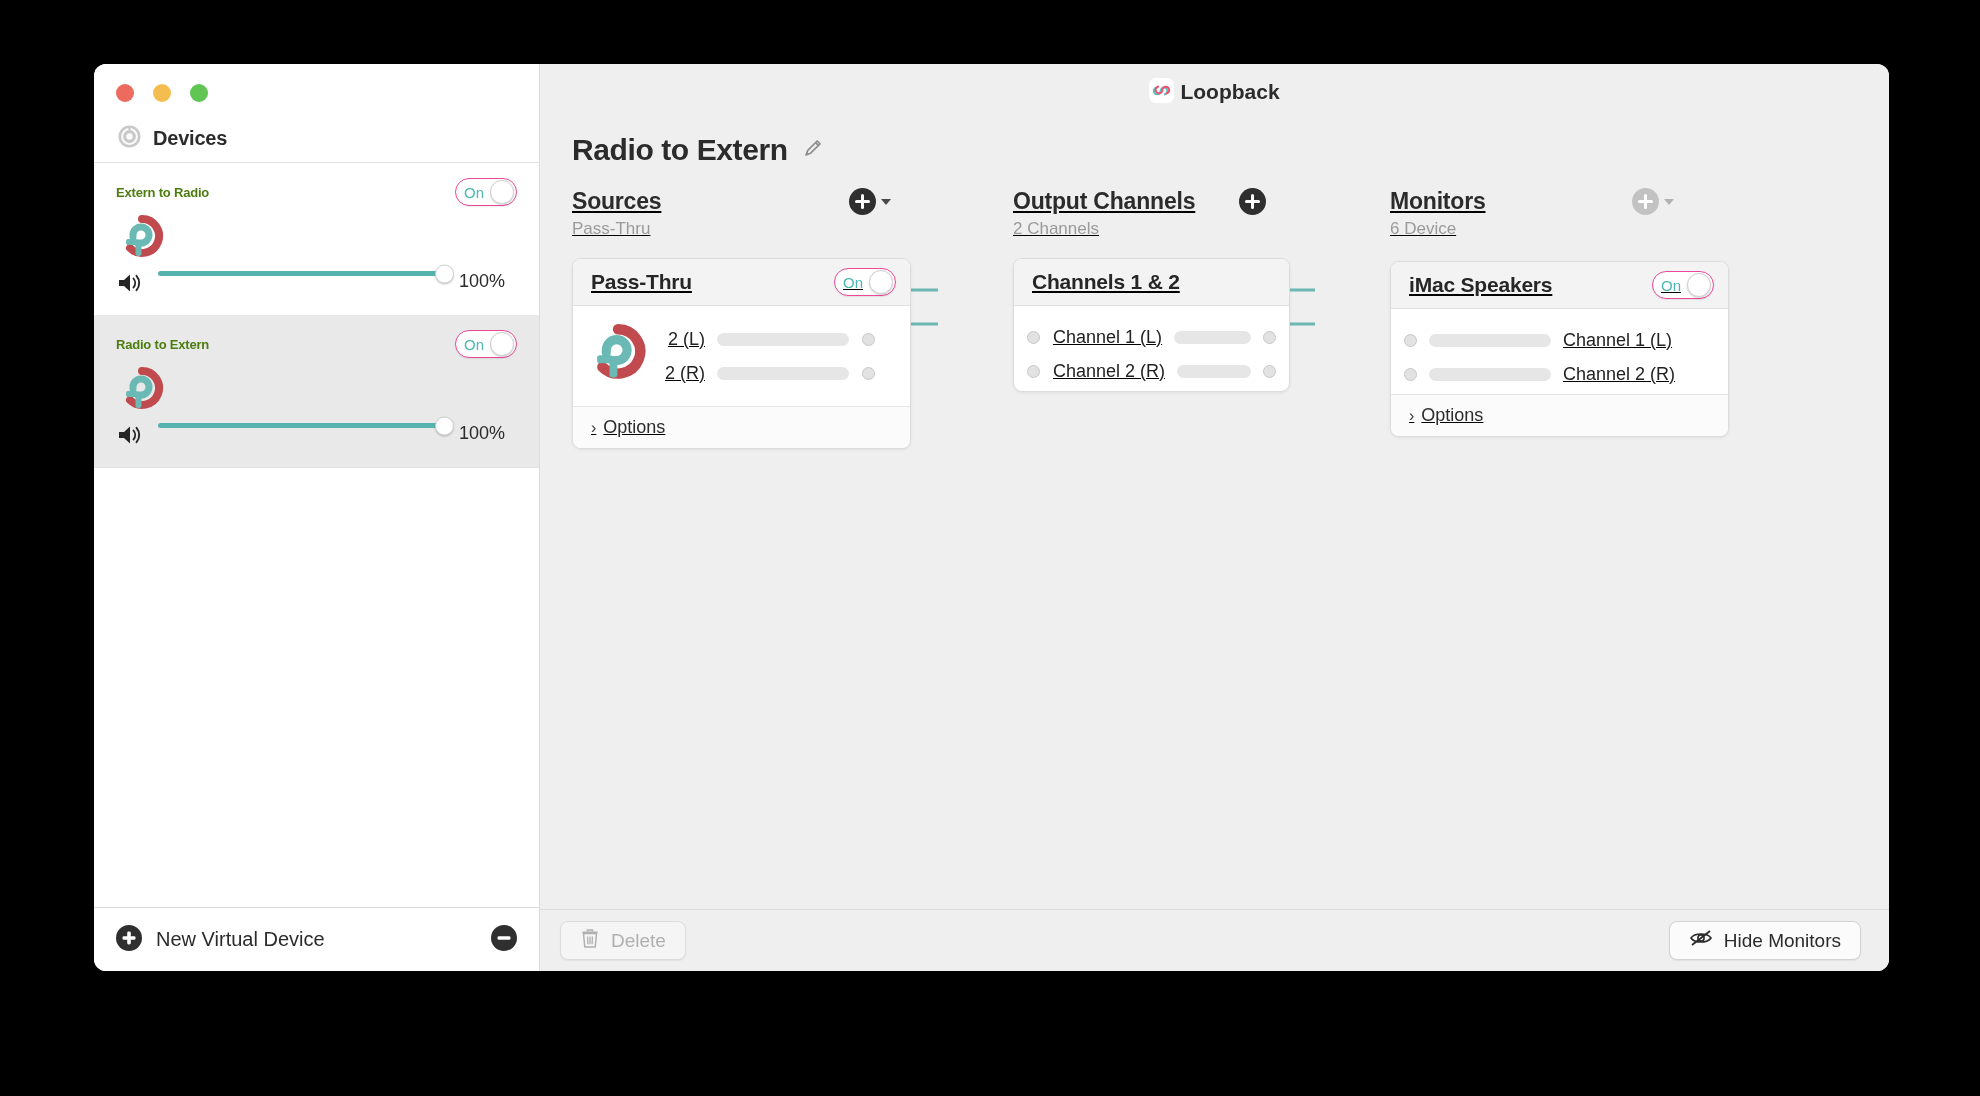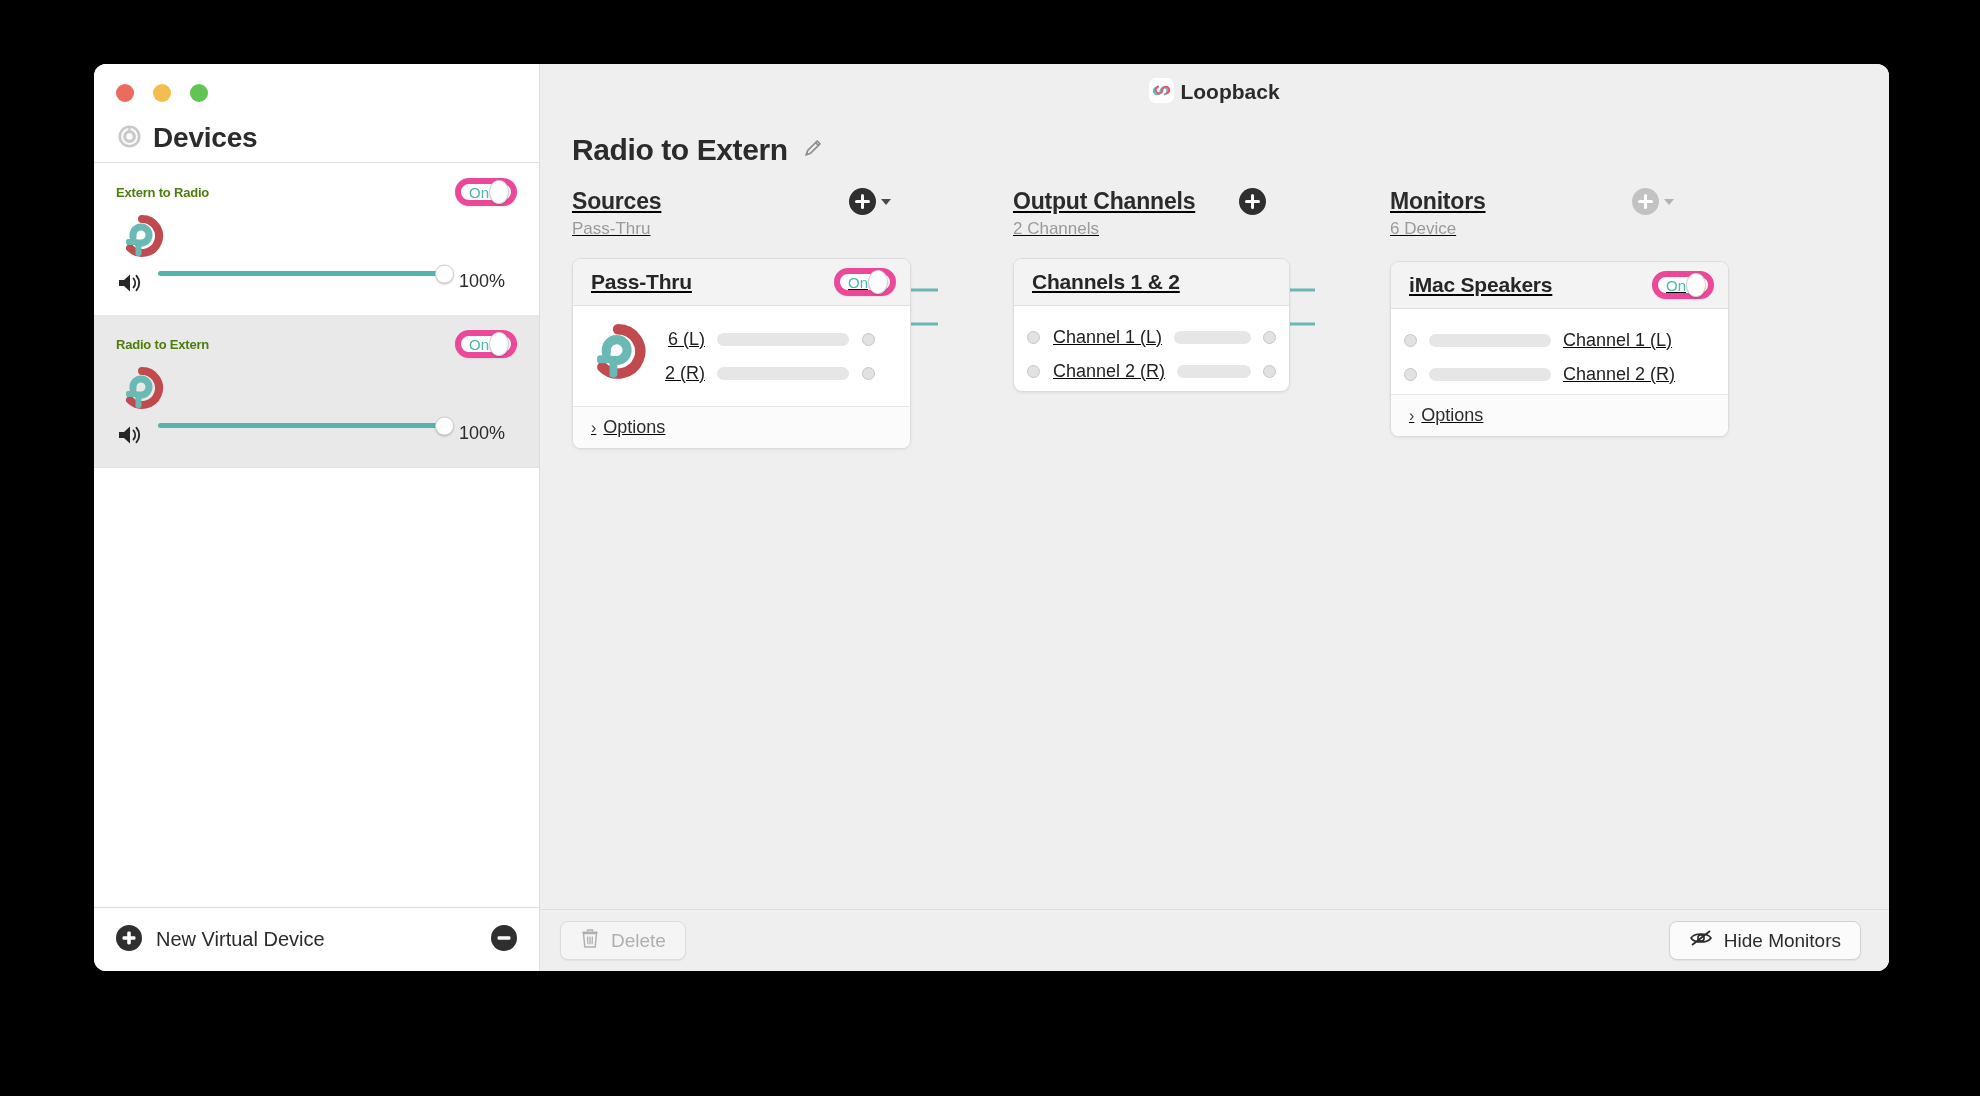--- a/index.html
+++ b/index.html
@@ -31,31 +31,31 @@
   .traffic { display: flex; gap: 19px; padding: 20px 0 0 22px; }
   .tl { width: 18px; height: 18px; border-radius: 50%; }
   .tl.red { background: #ec6a5e; }
   .tl.yellow { background: #f4bd4f; }
   .tl.green { background: #61c554; }
 
   .devices-head {
     display: flex; align-items: center; gap: 11px;
     padding: 16px 0 0 23px; height: 56px;
   }
-  .devices-title { font-size: 28px; font-weight: bold; color: #2b2b2b; letter-spacing: -0.2px; }
+  .devices-title { font-size: 20px; font-weight: bold; color: #2b2b2b; letter-spacing: -0.2px; }
   .sep { height: 1px; background: #e2e2e2; margin-top: 4px; }
 
   .device-row { padding: 16px 22px 16px 22px; position: relative; }
   .device-row.selected { background: #e9e9e9; }
   .device-top { display: flex; align-items: center; justify-content: space-between; height: 26px; }
   .device-name { font-size: 13px; font-weight: bold; color: #4d7c0f; letter-spacing: -0.2px; }
 
   .toggle {
     width: 62px; height: 28px; border-radius: 14px;
-    background: #ffffff; border: 6px solid #ec4899;
+    background: #ffffff; border: 1px solid #ec4899;
     display: flex; align-items: center; justify-content: space-between;
     padding: 0 2px 0 0; position: relative;
     box-shadow: 0 1px 1.5px rgba(0,0,0,0.08);
   }
   .toggle .on-label { font-size: 15px; color: #4bb8b0; margin-left: 8px; font-weight: 500; }
   .toggle .knob {
     width: 24px; height: 24px; border-radius: 50%;
     background: #fff; border: 1px solid #cfcfcf;
     box-shadow: 0 1px 2px rgba(0,0,0,0.18);
   }
@@ -341,21 +341,21 @@
               <svg width="58" height="60" viewBox="0 0 44 46">
                 <path d="M22 4 A17 17 0 1 1 10 33" fill="none" stroke="#c04a4d" stroke-width="8" stroke-linecap="round"></path>
                 <path d="M13 22 L13 20 A8 8 0 1 1 21 28 L18 28" fill="none" stroke="#6bb9b4" stroke-width="7" stroke-linecap="round"></path>
                 <rect x="15.5" y="26" width="6" height="15" rx="2.5" fill="#6bb9b4"></rect>
                 <path d="M18.5 41 L15.5 38 L21.5 38 Z" fill="#6bb9b4"></path>
                 <rect x="6" y="24" width="12" height="6" rx="2" fill="#6bb9b4"></rect>
               </svg>
             </span>
             <div style="flex:1; margin-left:10px;">
               <div class="chan-row">
-                <span class="chan-label" style="width:48px; text-align:right;">6 (L)</span>
+                <span class="chan-label" style="width:48px; text-align:right;">2 (L)</span>
                 <span class="meter" style="width:132px; margin-left:12px;"></span>
                 <span class="port" style="margin-left:13px;"></span>
               </div>
               <div class="chan-row">
                 <span class="chan-label" style="width:48px; text-align:right;">2 (R)</span>
                 <span class="meter" style="width:132px; margin-left:12px;"></span>
                 <span class="port" style="margin-left:13px;"></span>
               </div>
             </div>
           </div>

